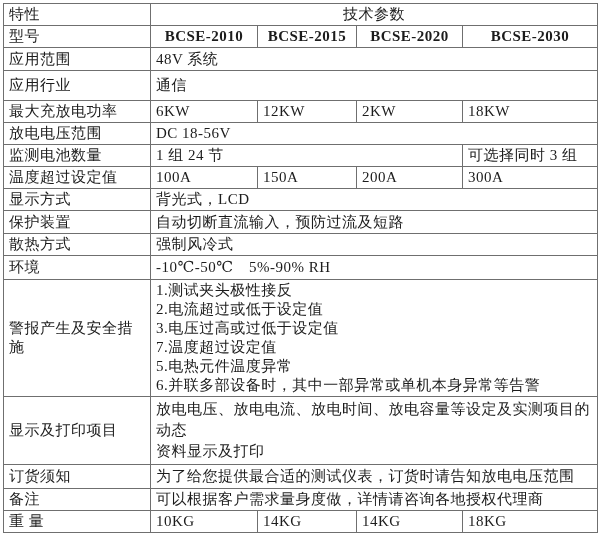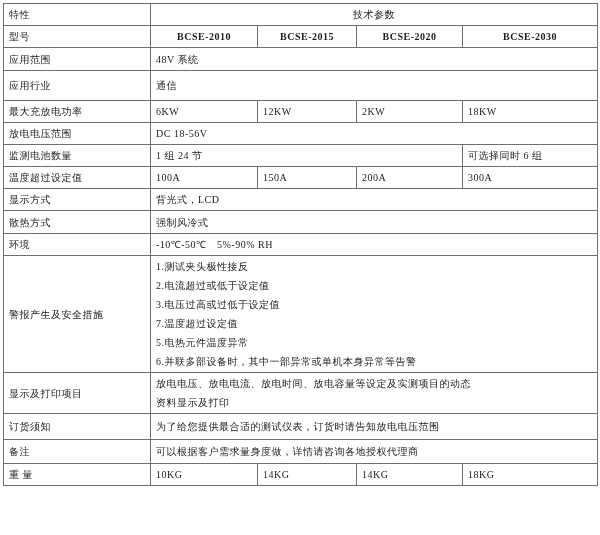--- a/index.html
+++ b/index.html
@@ -22,28 +22,27 @@
     position: absolute;
     left: 3px;
     top: 3px;
     width: 594px;
     border-collapse: collapse;
     table-layout: fixed;
     border: 1px solid var(--outer-border);
   }
   td {
     border: 1px solid var(--border-color);
-    font-size: 10px;
+    font-size: 15px;
     line-height: 19px;
     letter-spacing: 0.5px;
     padding: 1px 4px 1px 5px;
     vertical-align: middle;
     white-space: pre-wrap;
     overflow: hidden;
-    font-family: Liberation Serif, serif;
   }
   tr { height: 21px; }
   tr:nth-child(3)  { height: 23px; }
   tr:nth-child(4)  { height: 30px; }
   tr:nth-child(10) { height: 23px; margin-top: 23px; }
   tr:nth-child(12) { height: 24px; }
   tr:nth-child(14) { height: auto; }
   tr:nth-child(14) td { line-height: 21px; padding-top: 2px; padding-bottom: 2px; }
   tr:nth-child(15) td { line-height: 21px; }
   td.center { text-align: center; padding-left: 2px; padding-right: 2px; }
@@ -87,32 +86,36 @@
         <td>2KW</td>
         <td>18KW</td>
       </tr>
       <tr>
         <td>放电电压范围</td>
         <td colspan="4">DC 18-56V</td>
       </tr>
       <tr>
         <td>监测电池数量</td>
         <td colspan="3">1 组 24 节</td>
-        <td>可选择同时 6 组</td>
+        <td>可选择同时 3 组</td>
       </tr>
       <tr>
         <td>温度超过设定值</td>
         <td>100A</td>
         <td>150A</td>
         <td>200A</td>
         <td>300A</td>
       </tr>
       <tr>
         <td>显示方式</td>
         <td colspan="4">背光式，LCD</td>
+      </tr>
+      <tr>
+        <td>保护装置</td>
+        <td colspan="4">自动切断直流输入，预防过流及短路</td>
       </tr>
       <tr>
         <td>散热方式</td>
         <td colspan="4">强制风冷式</td>
       </tr>
       <tr>
         <td>环境</td>
         <td colspan="4">-10℃-50℃　5%-90% RH</td>
       </tr>
       <tr>

